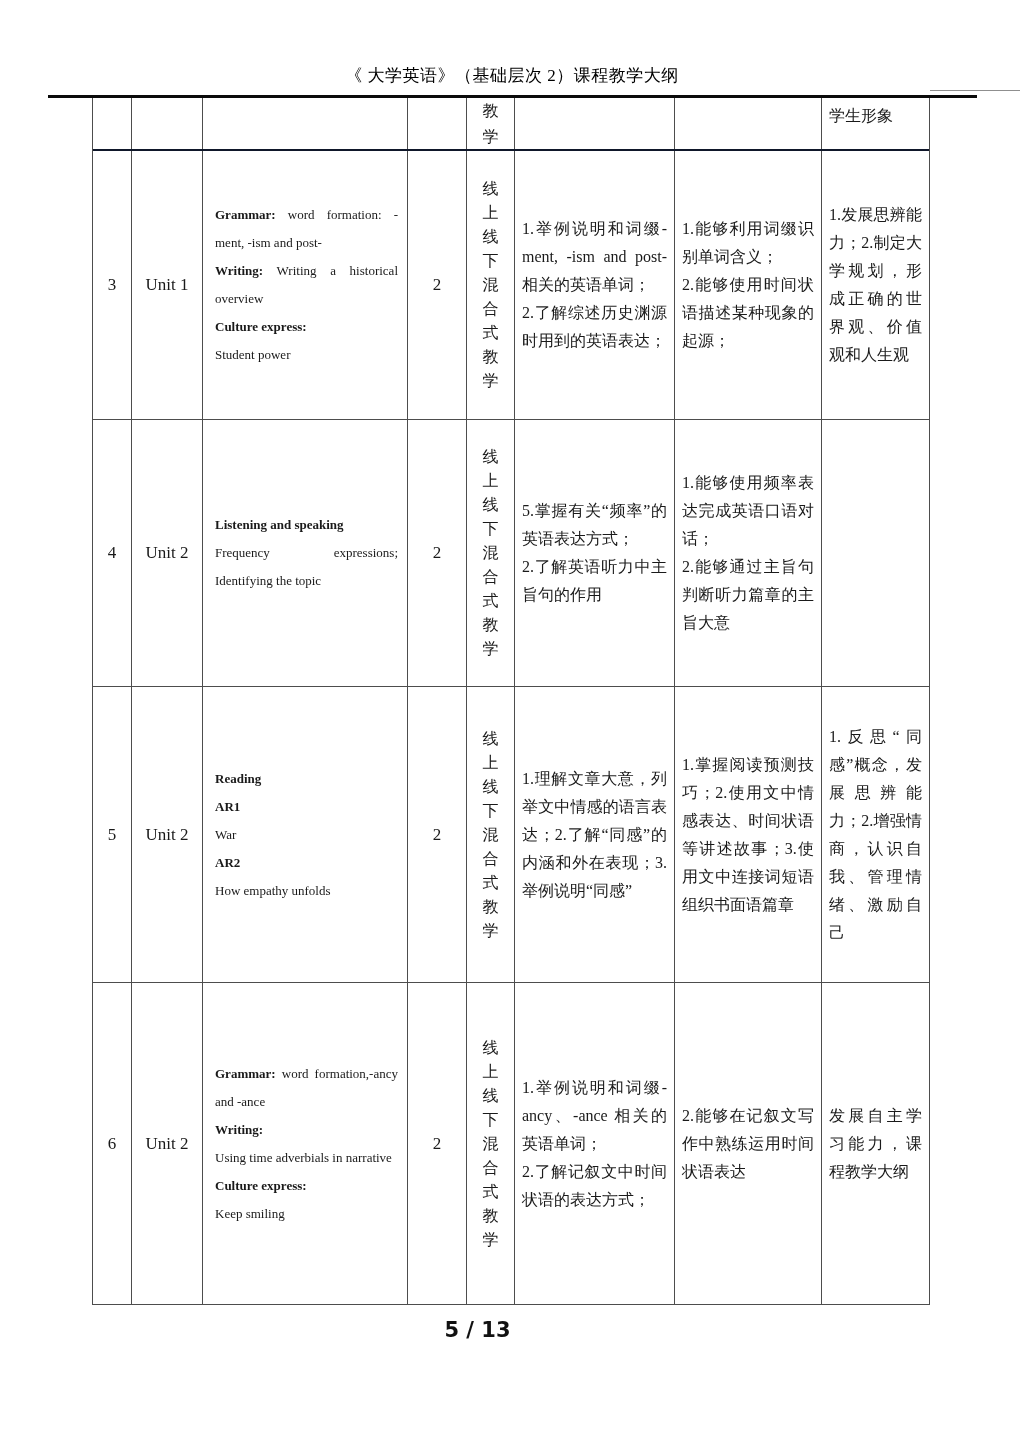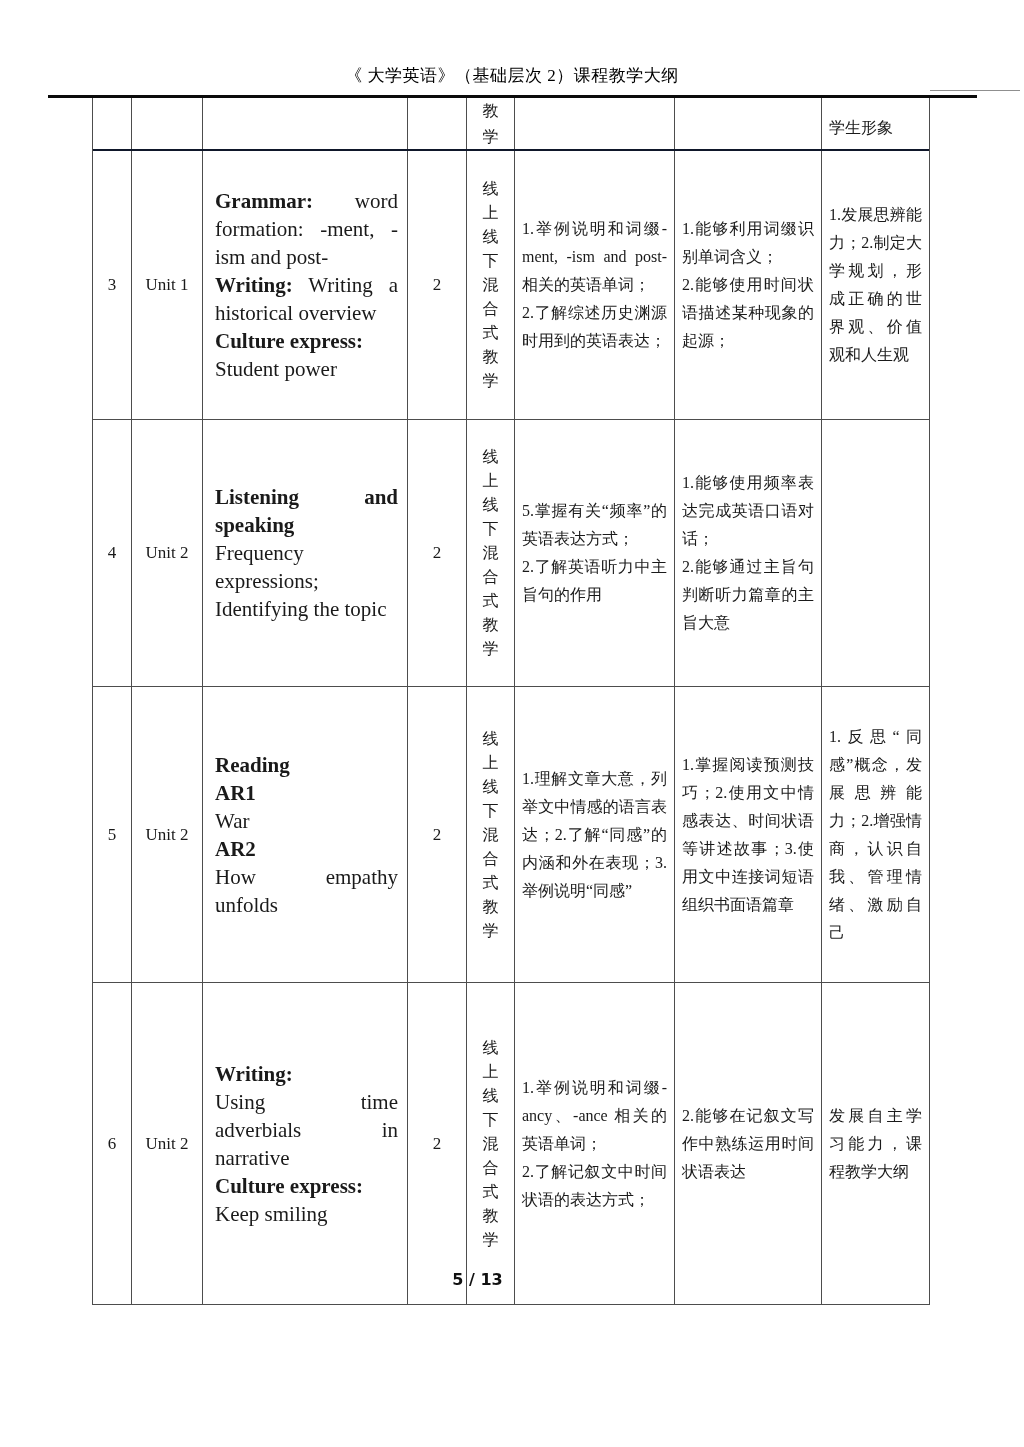--- a/index.html
+++ b/index.html
@@ -29,30 +29,30 @@
   .row.h4{height:267px;}
   .row.h5{height:296px;}
   .row.h6{height:321px;border-bottom:none;}
 
   .cell{
     box-sizing:border-box;border-right:1px solid #4d4d4d;overflow:hidden;
     display:flex;flex-direction:column;justify-content:center;
   }
   .cell:last-child{border-right:none;}
   .center{flex-direction:row;align-items:center;justify-content:center;font-size:17px;}
-  .content{padding:0 9px 0 12px;font-size:21px;}
+  .content{padding:0 9px 0 12px;font-size:13px;}
   .cn{padding:0 7px;font-size:16px;}
   .para{margin:0;text-align:justify;line-height:28px;}
   .vwrap{align-items:center;justify-content:center;}
   .vtext{width:17px;word-break:break-all;line-height:24px;text-align:center;font-size:16px;}
   .vtext.tail{line-height:26px;}
-  .carry-obj{justify-content:flex-start;padding-top:16px;}
+  .carry-obj{justify-content:flex-start;padding-top:4px;}
   .page-number{
-    position:absolute;top:1270px;left:0;width:955px;text-align:center;
-    font-family:"DejaVu Sans","Liberation Sans",sans-serif;font-weight:bold;font-size:16px;color:#111;
+    position:absolute;top:1318px;left:0;width:955px;text-align:center;
+    font-family:"DejaVu Sans","Liberation Sans",sans-serif;font-weight:bold;font-size:21px;color:#111;
   }
 </style>
 </head>
 <body>
 
 <div class="page-title">《 大学英语》（基础层次 2）课程教学大纲</div>
 <div class="header-rule-thin"></div>
 <div class="header-rule"></div>
 
 <div class="tbl">
@@ -164,20 +164,21 @@
   </div>
 
   <div class="row h6">
     <div class="cell center">
         <span>6</span>
       </div>
     <div class="cell center">
         <span>Unit 2</span>
       </div>
     <div class="cell content">
+      <p class="para"><b>Grammar:</b><span> word formation,-ancy and -ance</span></p>
       <p class="para"><b>Writing:</b></p>
       <p class="para"><span>Using time adverbials in narrative</span></p>
       <p class="para"><b>Culture express:</b></p>
       <p class="para"><span>Keep smiling</span></p>
     </div>
     <div class="cell center">
         <span>2</span>
       </div>
     <div class="cell vwrap">
       <div class="vtext">线上线下混合式教学</div>

